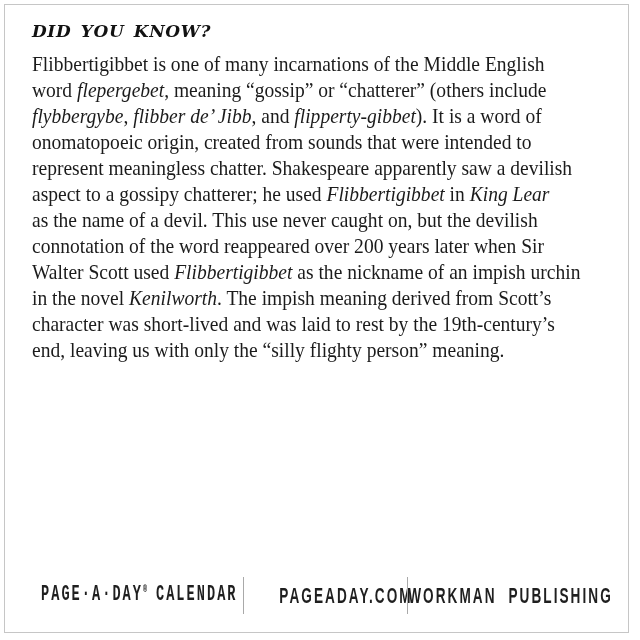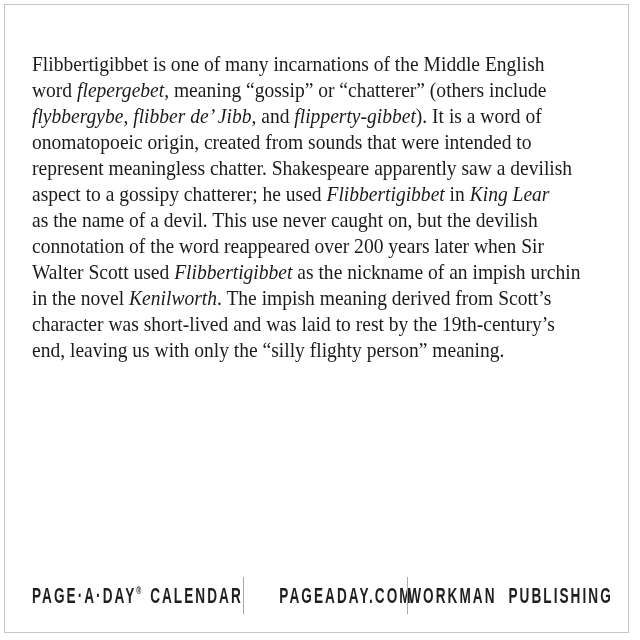--- a/index.html
+++ b/index.html
@@ -62,41 +62,42 @@
     position:absolute;
     top:0;height:42px;line-height:42px;
     font-family:"Liberation Sans",sans-serif;
     font-size:20px;
     font-weight:700;
     letter-spacing:3px;
     word-spacing:9px;
     color:#1f1f1f;
     white-space:nowrap;
   }
-  .f-left{left:32px;}
+  .f-left{left:41px;font-family:Liberation Mono, monospace;}
   .f-center{left:248px;width:163px;text-align:right;}
   .f-right{right:27px;text-align:center;}
   .f-scale{display:inline-block;transform:scale(0.68,1.08);}
   .o-left{transform-origin:0 50%;}
   .o-center{transform-origin:50% 50%;}
   .o-right{transform-origin:100% 50%;}
   .f-reg{
     font-size:10px;
     vertical-align:super;
     letter-spacing:0;
     line-height:0;
   }
   .f-product{margin-left:13px;}
 </style>
 </head>
 <body>
 
 <div class="page">
   <div class="frame"></div>
 
+  <h1 class="heading">DID YOU KNOW?</h1>
 
   <div class="body-text">
       <div class="line"><span>Flibbertigibbet is one of many incarnations of the Middle English</span></div>
       <div class="line"><span>word </span><span class="it">flepergebet</span><span>, meaning “gossip” or “chatterer” (others include</span></div>
       <div class="line"><span class="it">flybbergybe</span><span>, </span><span class="it">flibber de’ Jibb</span><span>, and </span><span class="it">flipperty-gibbet</span><span>). It is a word of</span></div>
       <div class="line"><span>onomatopoeic origin, created from sounds that were intended to</span></div>
       <div class="line"><span>represent meaningless chatter. Shakespeare apparently saw a devilish</span></div>
       <div class="line"><span>aspect to a gossipy chatterer; he used </span><span class="it">Flibbertigibbet</span><span> in </span><span class="it">King Lear</span></div>
       <div class="line"><span>as the name of a devil. This use never caught on, but the devilish</span></div>
       <div class="line"><span>connotation of the word reappeared over 200 years later when Sir</span></div>

